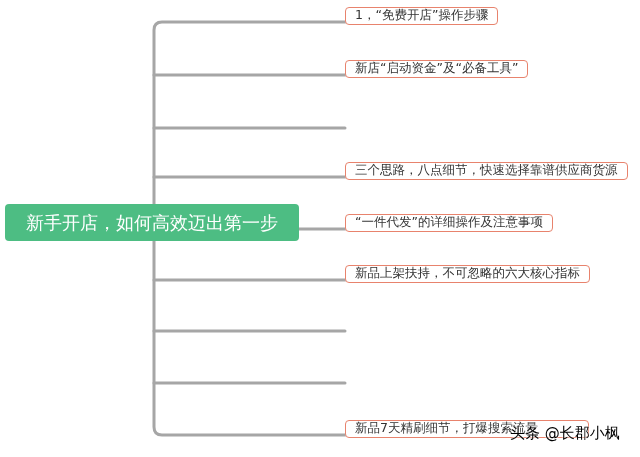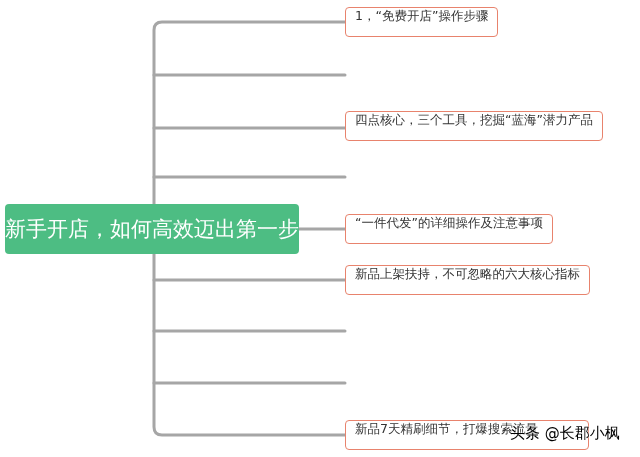--- a/index.html
+++ b/index.html
@@ -3,29 +3,29 @@
 <meta charset="utf-8">
 <style>
   html, body { margin: 0; padding: 0; }
   body {
     width: 640px; height: 457px; background: #ffffff; position: relative; overflow: hidden;
     font-family: "DejaVu Sans", "Liberation Sans", sans-serif;
   }
   .canvas { position: absolute; left: 0; top: 0; width: 640px; height: 457px; }
   svg.lines { position: absolute; left: 0; top: 0; }
   .root {
-    position: absolute; left: 5px; top: 204px; width: 294px; height: 50px;
+    position: absolute; left: 5px; top: 204px; width: 294px; height: 37px;
     background: #4dbd83; border-radius: 4px; color: #ffffff;
-    font-size: 21px; display: flex; align-items: center; justify-content: center;
+    font-size: 18px; display: flex; align-items: center; justify-content: center;
     white-space: nowrap; letter-spacing: 0px;
   }
   .node {
-    position: absolute; left: 345px; height: 30px; box-sizing: border-box;
+    position: absolute; left: 345px; height: 18px; box-sizing: border-box;
     border: 1px solid #e8836d; border-radius: 4px; background: #ffffff;
-    color: #333333; font-size: 12.5px; display: flex; align-items: flex-start;
+    color: #333333; font-size: 12.5px; display: flex; align-items: flex-end;
     padding: 0 9px; white-space: nowrap;
   }
   .watermark {
     position: absolute; left: 510px; top: 424px; font-size: 15px; color: #000000;
     white-space: nowrap; text-shadow: 0 0 2px #fff, 0 0 2px #fff;
   }
 </style>
 </head>
 <body>
 
@@ -45,22 +45,25 @@
     </g>
   </svg>
 
   <div class="root">
     <span>新手开店，如何高效迈出第一步</span>
   </div>
 
   <div class="node" style="top:7px;">
     <span>1，“免费开店”操作步骤</span>
   </div>
-  <div class="node" style="top:111px;">
-    <span>四点核心，三个工具，挖掘“蓝海”潜力产品</span>
+  <div class="node" style="top:60px;">
+    <span>新店“启动资金”及“必备工具”</span>
+  </div>
+  <div class="node" style="top:162px;">
+    <span>三个思路，八点细节，快速选择靠谱供应商货源</span>
   </div>
   <div class="node" style="top:265px;">
     <span>新品上架扶持，不可忽略的六大核心指标</span>
   </div>
   <div class="node" style="top:214px;">
     <span>“一件代发”的详细操作及注意事项</span>
   </div>
   <div class="node" style="top:420px; width:244px;">
     <span>新品7天精刷细节，打爆搜索流量</span>
   </div>

